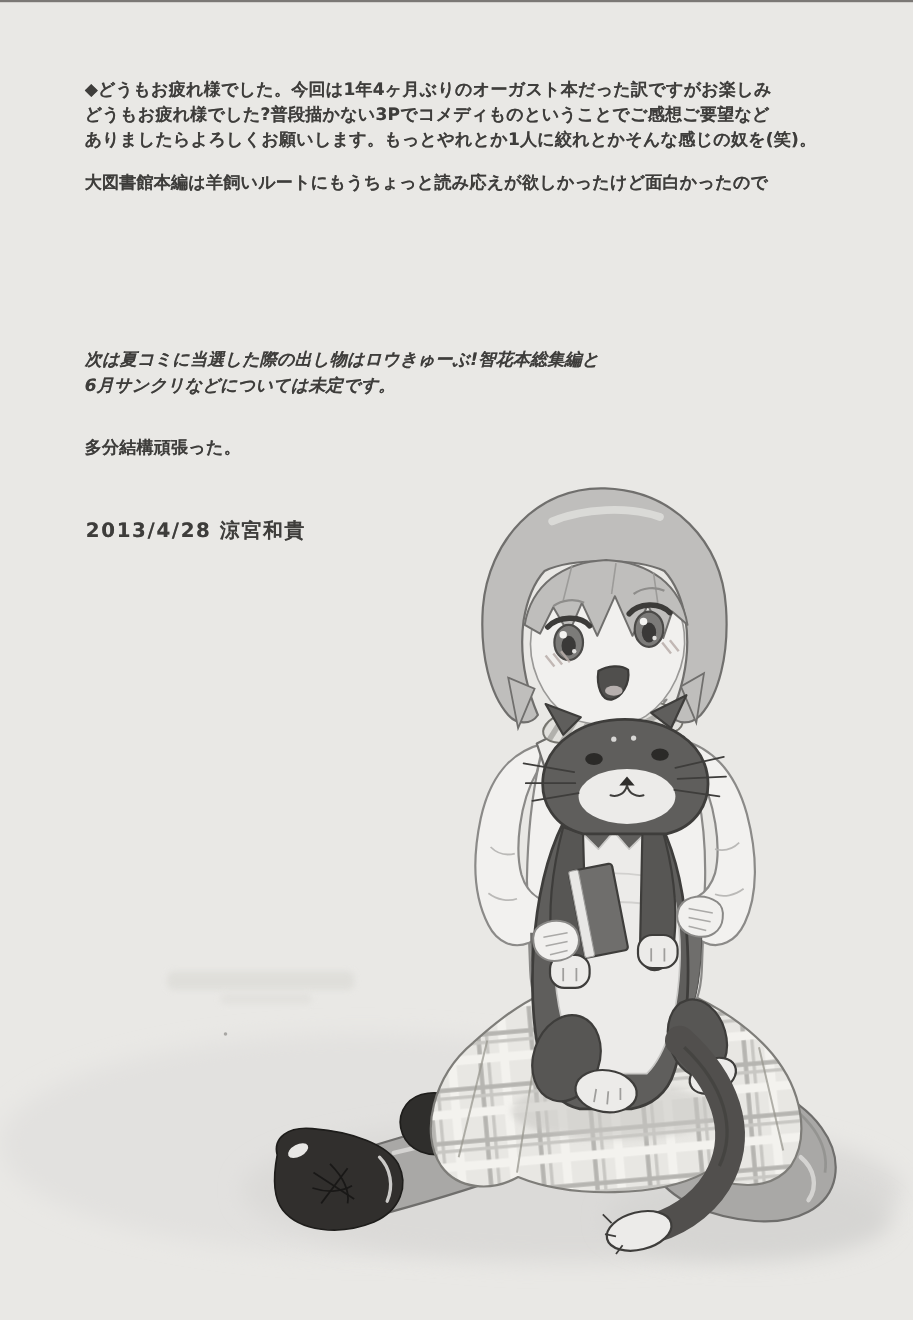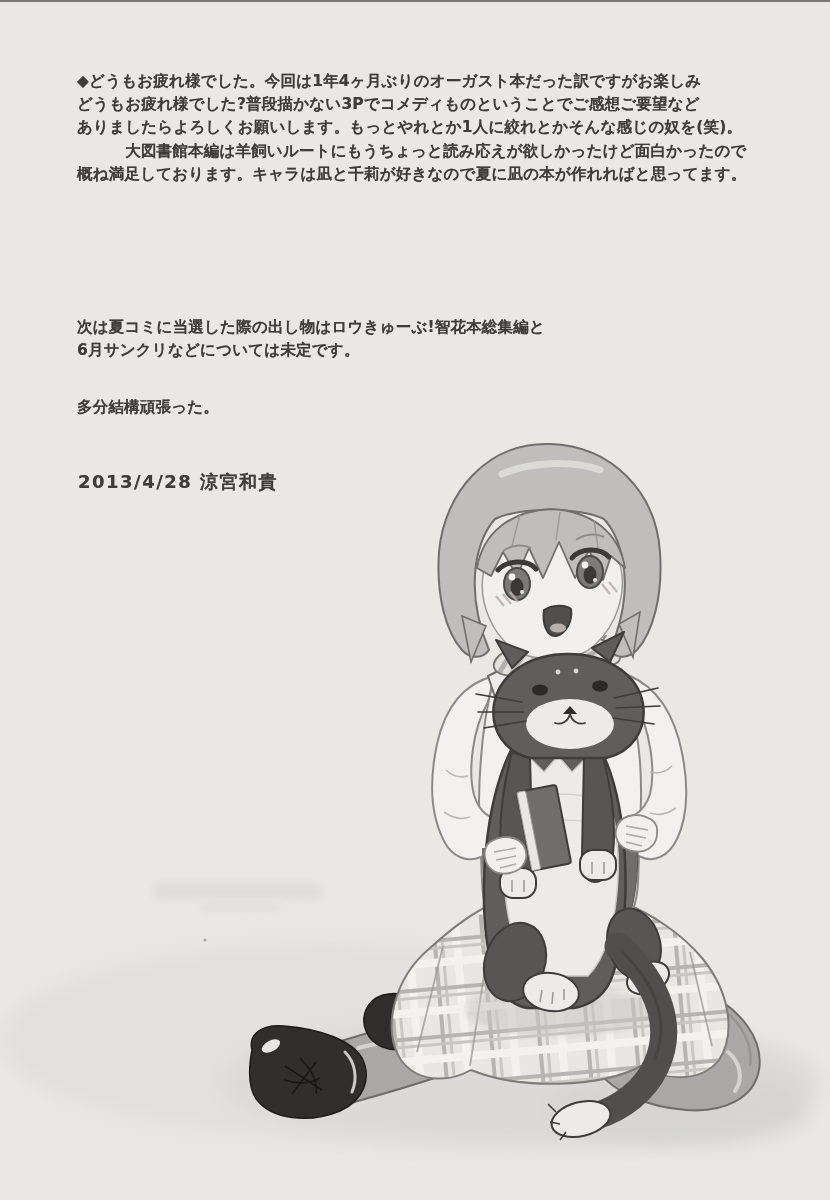--- a/index.html
+++ b/index.html
@@ -24,21 +24,21 @@
   }
   .afterword{position:absolute;left:0;top:0;width:830px;height:1200px;}
   .para{
     position:absolute;left:77px;
     color:var(--ink);
     font-size:15.5px;line-height:23px;letter-spacing:.2px;
     font-weight:600;white-space:nowrap;
     text-shadow:0 0 .6px rgba(62,61,59,.55);
   }
   .para .line{white-space:nowrap;}
-  .p1{top:70px;} .p2{top:140px;text-align:right;} .p3{top:236px;} .p4{top:316px;} .p5{top:396px;}
+  .p1{top:70px;} .p2{top:155px;} .p3{top:236px;} .p4{top:316px;font-style:italic;} .p5{top:396px;}
   .date-sig{
     position:absolute;left:78px;top:470px;
     color:var(--ink);font-size:18px;font-weight:600;letter-spacing:1.5px;
     white-space:nowrap;text-shadow:0 0 .6px rgba(62,61,59,.55);
   }
   svg.illu{position:absolute;left:0;top:0;}
 </style>
 </head>
 <body>
 
@@ -47,21 +47,20 @@
   <div class="scan-edge-top"></div>
 
   <div class="afterword">
     <div class="para p1">
       <div class="line">◆どうもお疲れ様でした。今回は1年4ヶ月ぶりのオーガスト本だった訳ですがお楽しみ</div>
       <div class="line">どうもお疲れ様でした?普段描かない3Pでコメディものということでご感想ご要望など</div>
       <div class="line">ありましたらよろしくお願いします。もっとやれとか1人に絞れとかそんな感じの奴を(笑)。</div>
     </div>
     <div class="para p2">
       <div class="line">大図書館本編は羊飼いルートにもうちょっと読み応えが欲しかったけど面白かったので</div>
-      <div class="line">概ね満足しております。キャラは凪と千莉が好きなので夏に凪の本が作れればと思ってます。</div>
     </div>
     <div class="para p4">
       <div class="line">次は夏コミに当選した際の出し物はロウきゅーぶ!智花本総集編と</div>
       <div class="line">6月サンクリなどについては未定です。</div>
     </div>
     <div class="para p5">
       <div class="line">多分結構頑張った。</div>
     </div>
     <div class="date-sig">2013/4/28 涼宮和貴</div>
   </div>

